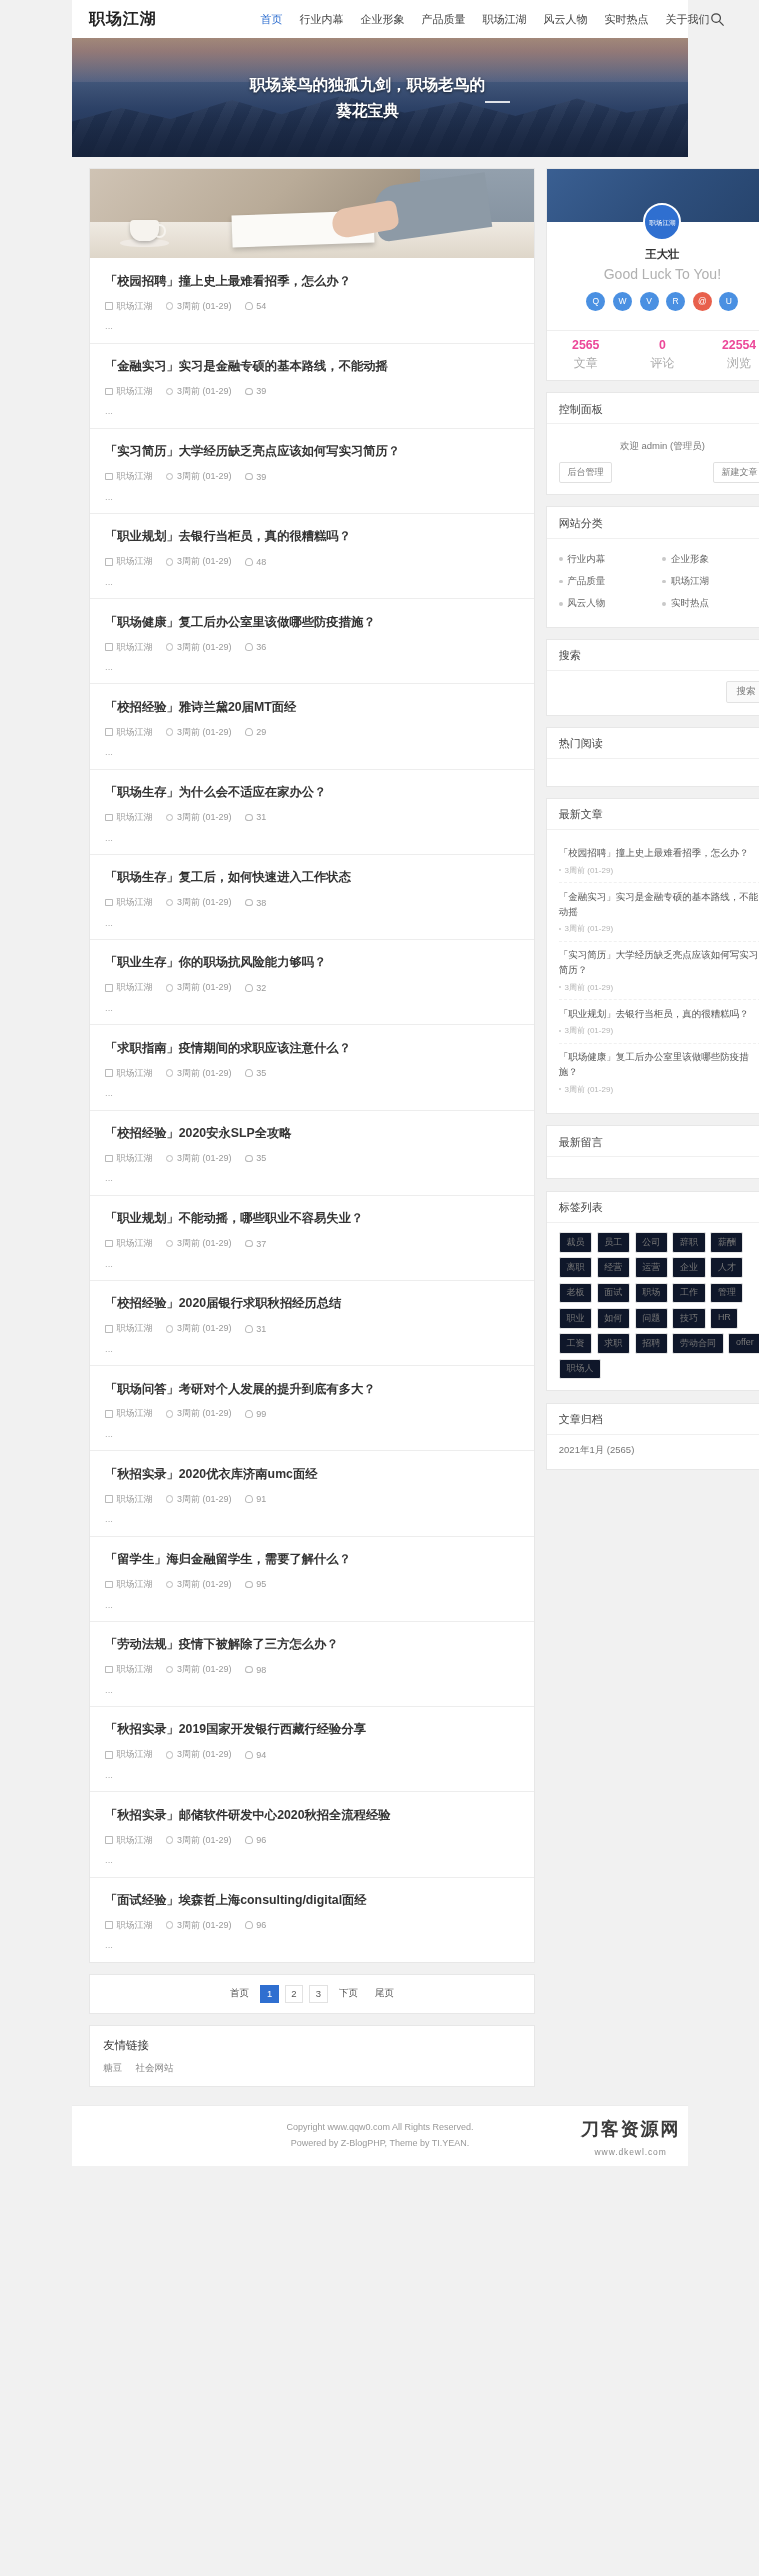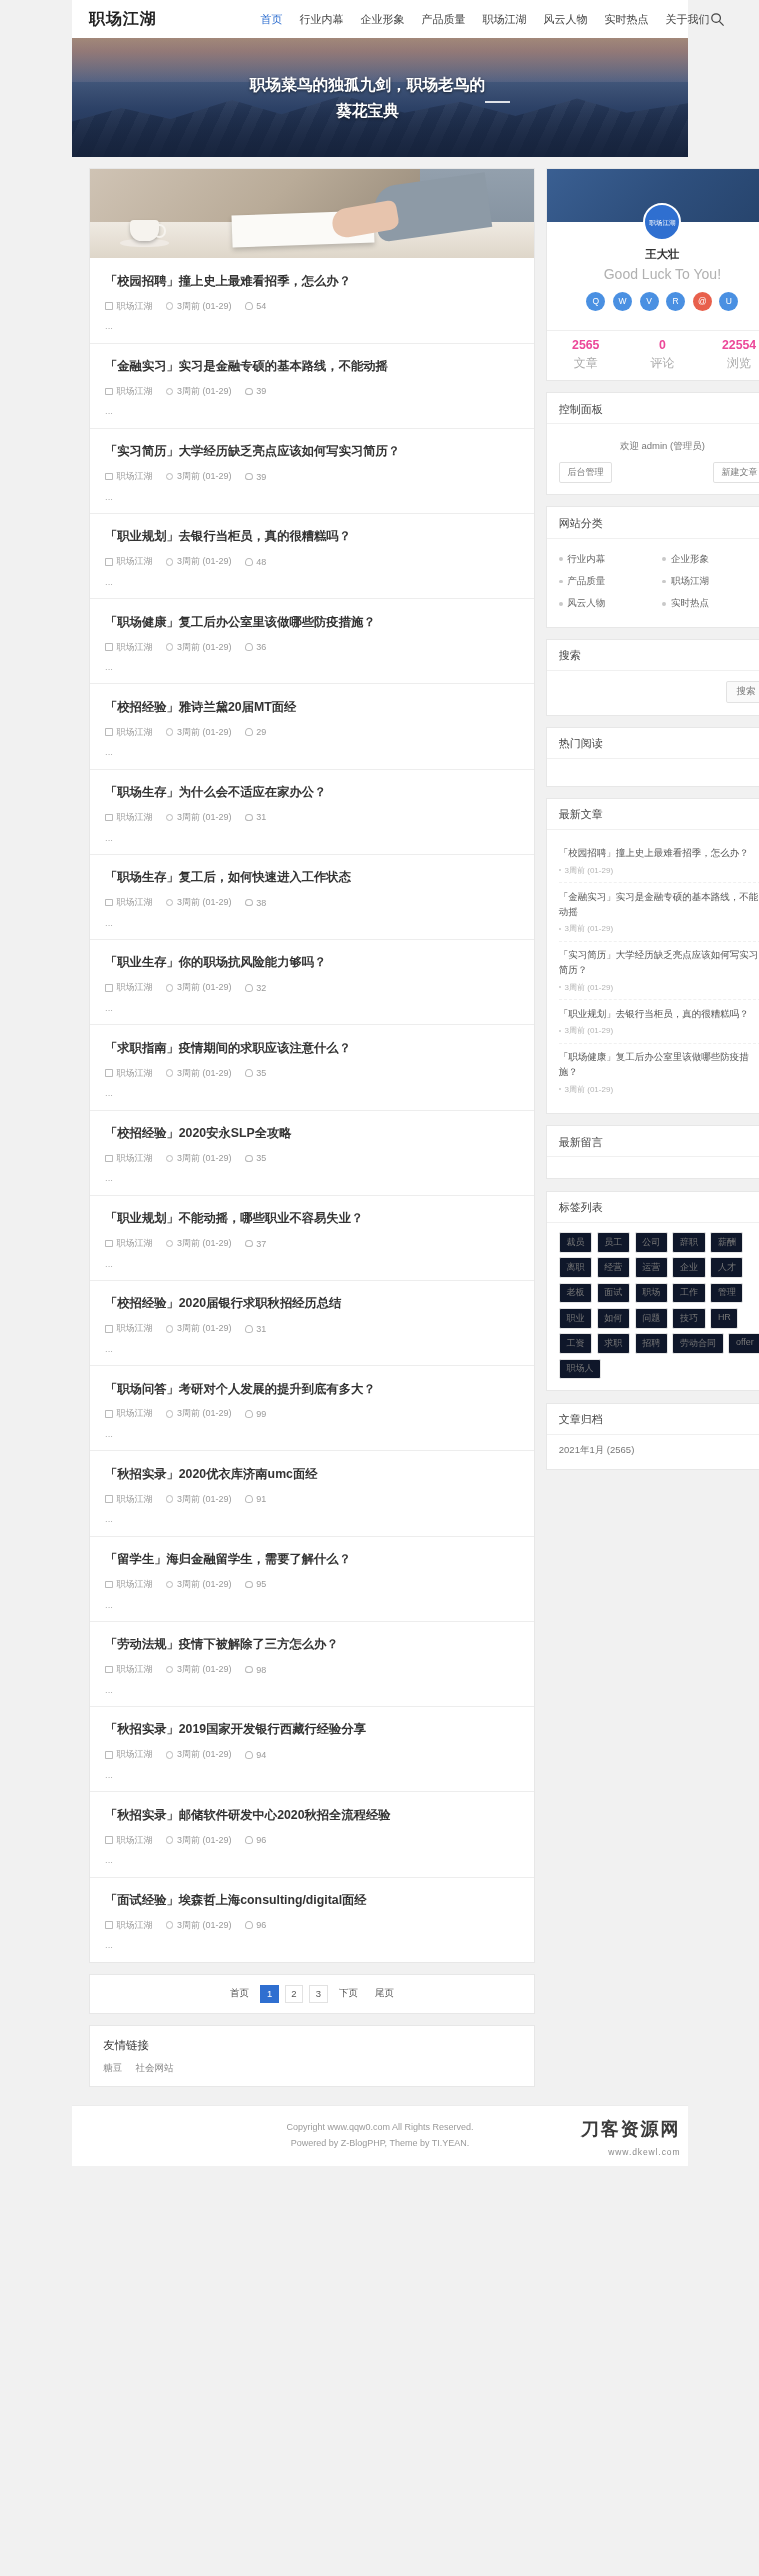--- a/index.html
+++ b/index.html
@@ -280,21 +280,21 @@
     margin-top: 5.7px;
     background:#fff;
     padding: 13.3px 0 15px 0;
     text-align:center;
     color:#9a9a9a;
     font-size:9px;
     line-height:1.8;
     border-top:0.9px solid #ececec;
   }
   .watermark {
-    position:absolute; right:7.6px; bottom:5.7px; text-align:right;
+    position:absolute; right:7.6px; bottom:5.7px; text-align:center;
   }
   .wm1 { font-size:18px; font-weight:bold; color:#3a3a3a; letter-spacing:1.9px; }
   .wm2 { font-size:8.5px; color:#8a8a8a; letter-spacing:0.9px; }
 </style>
 </head>
 <body>
 
 <div class="wrap">
 
   <div class="navbar">

